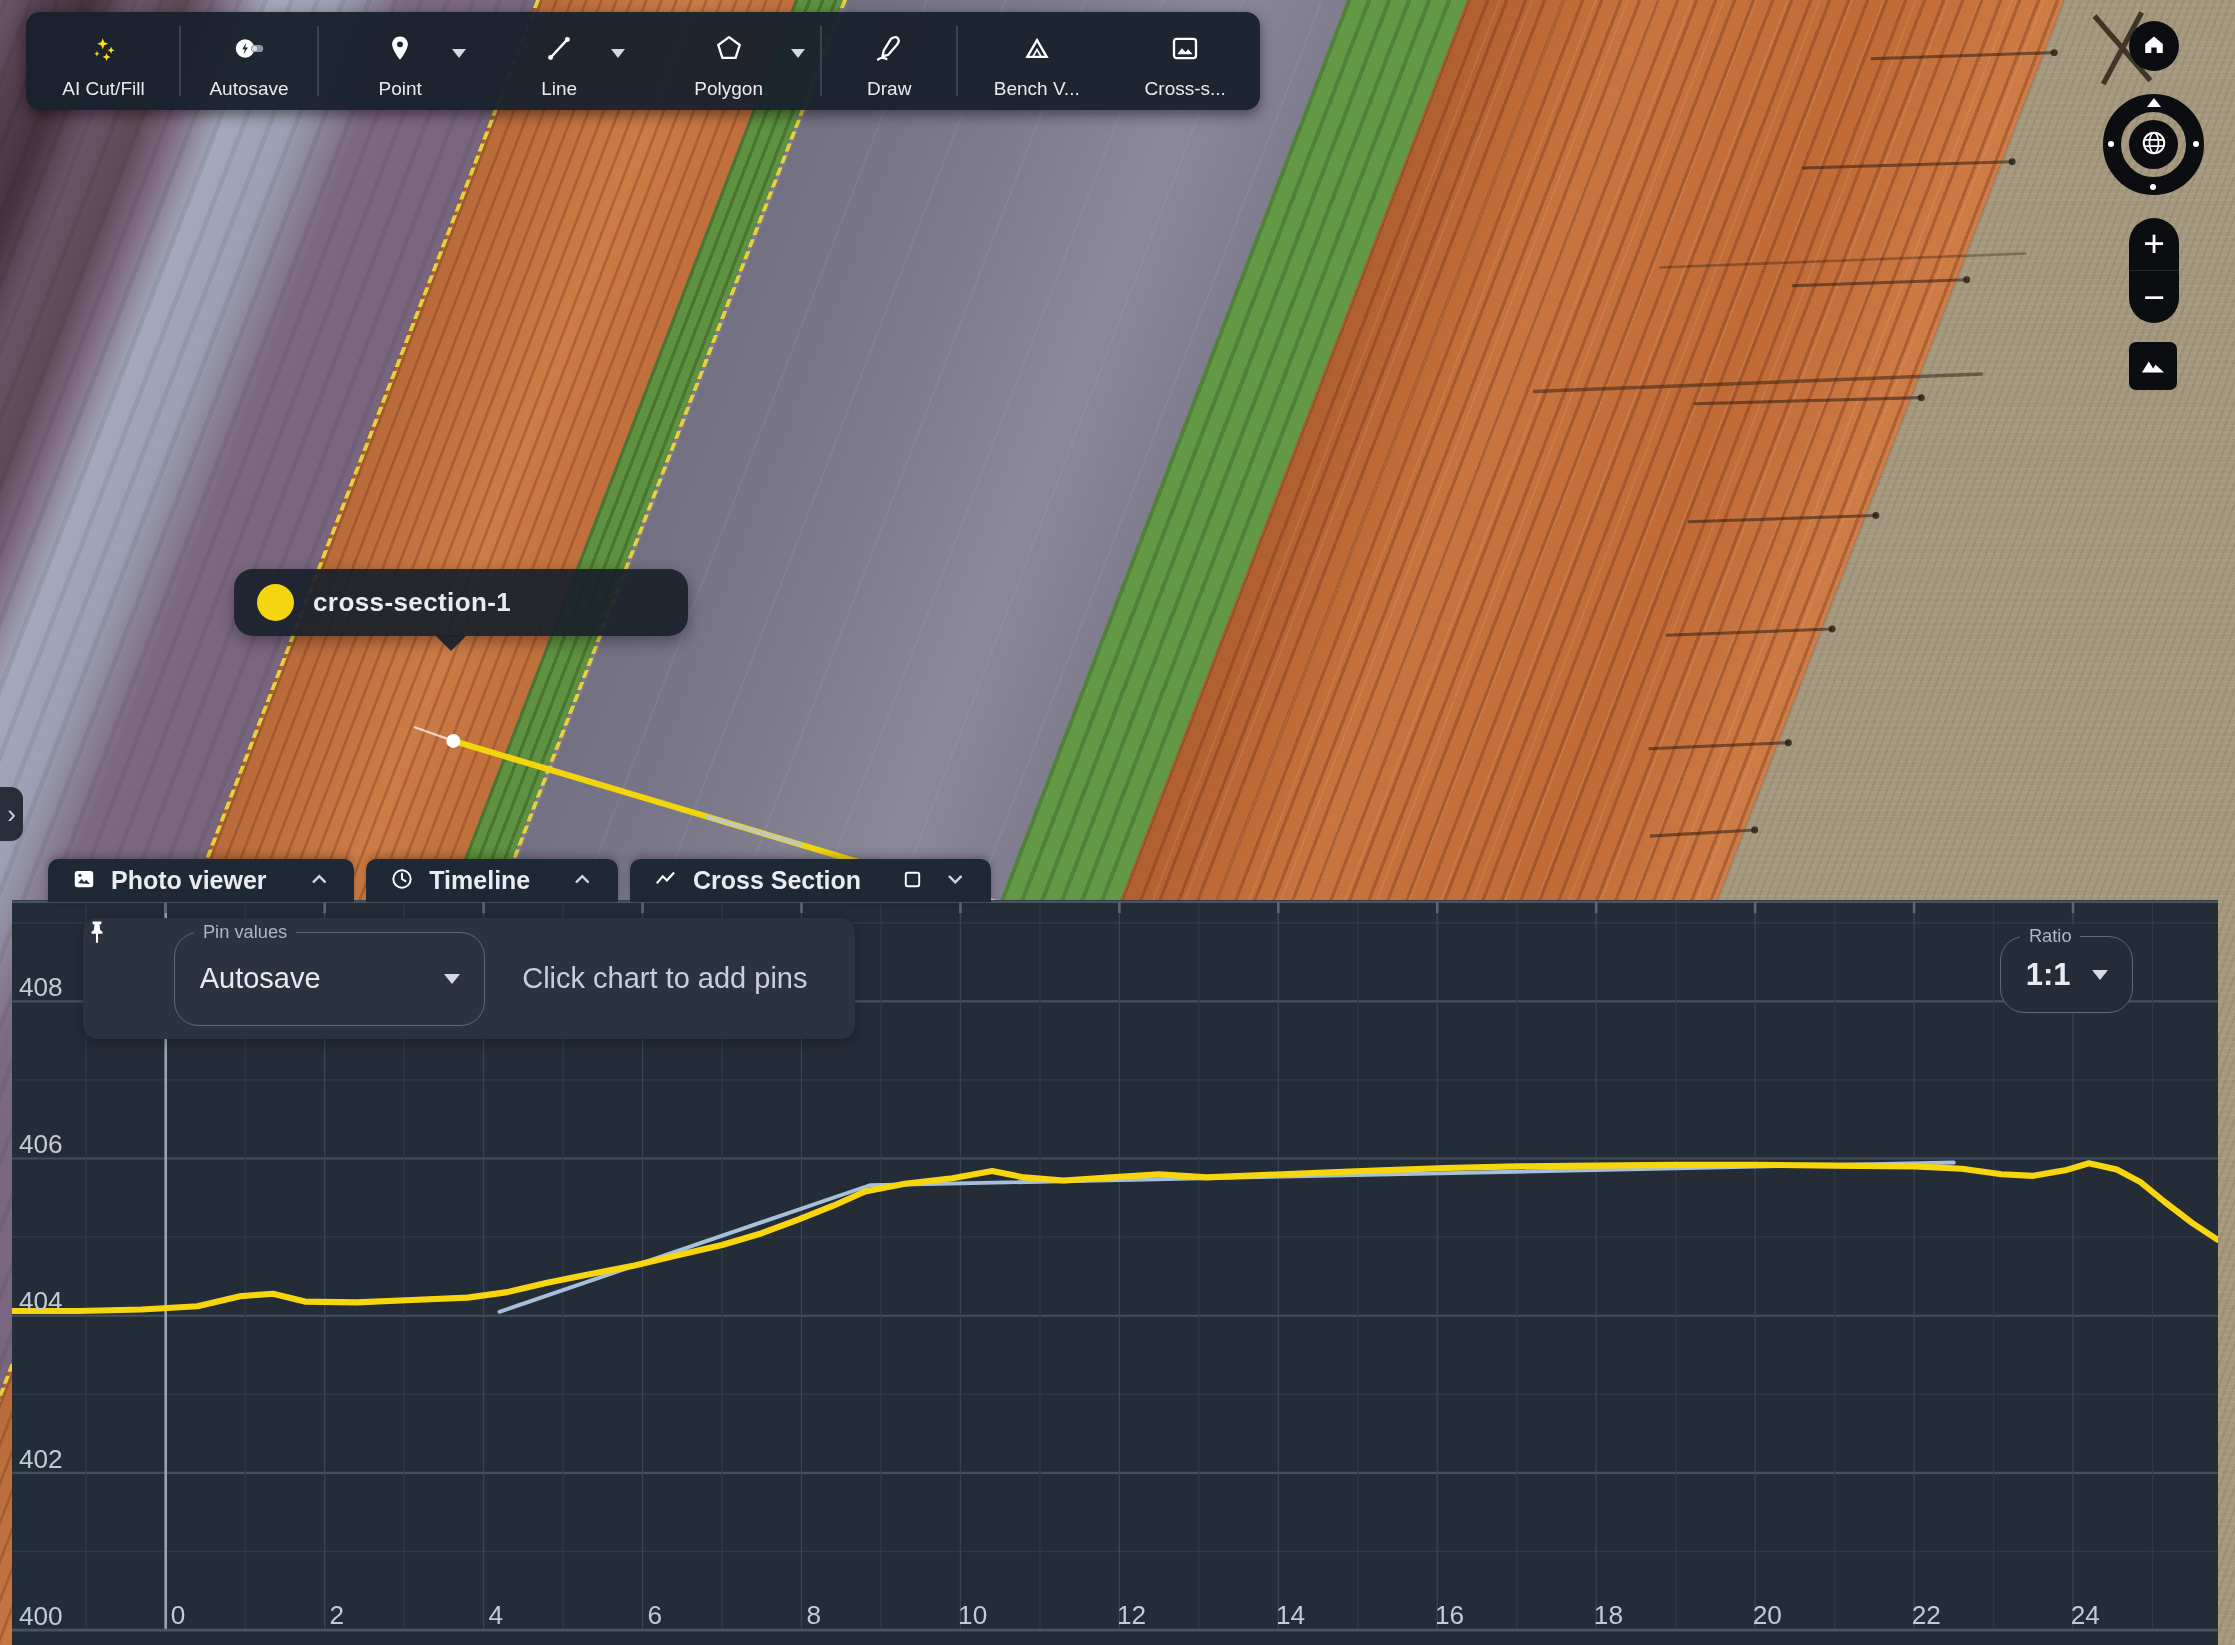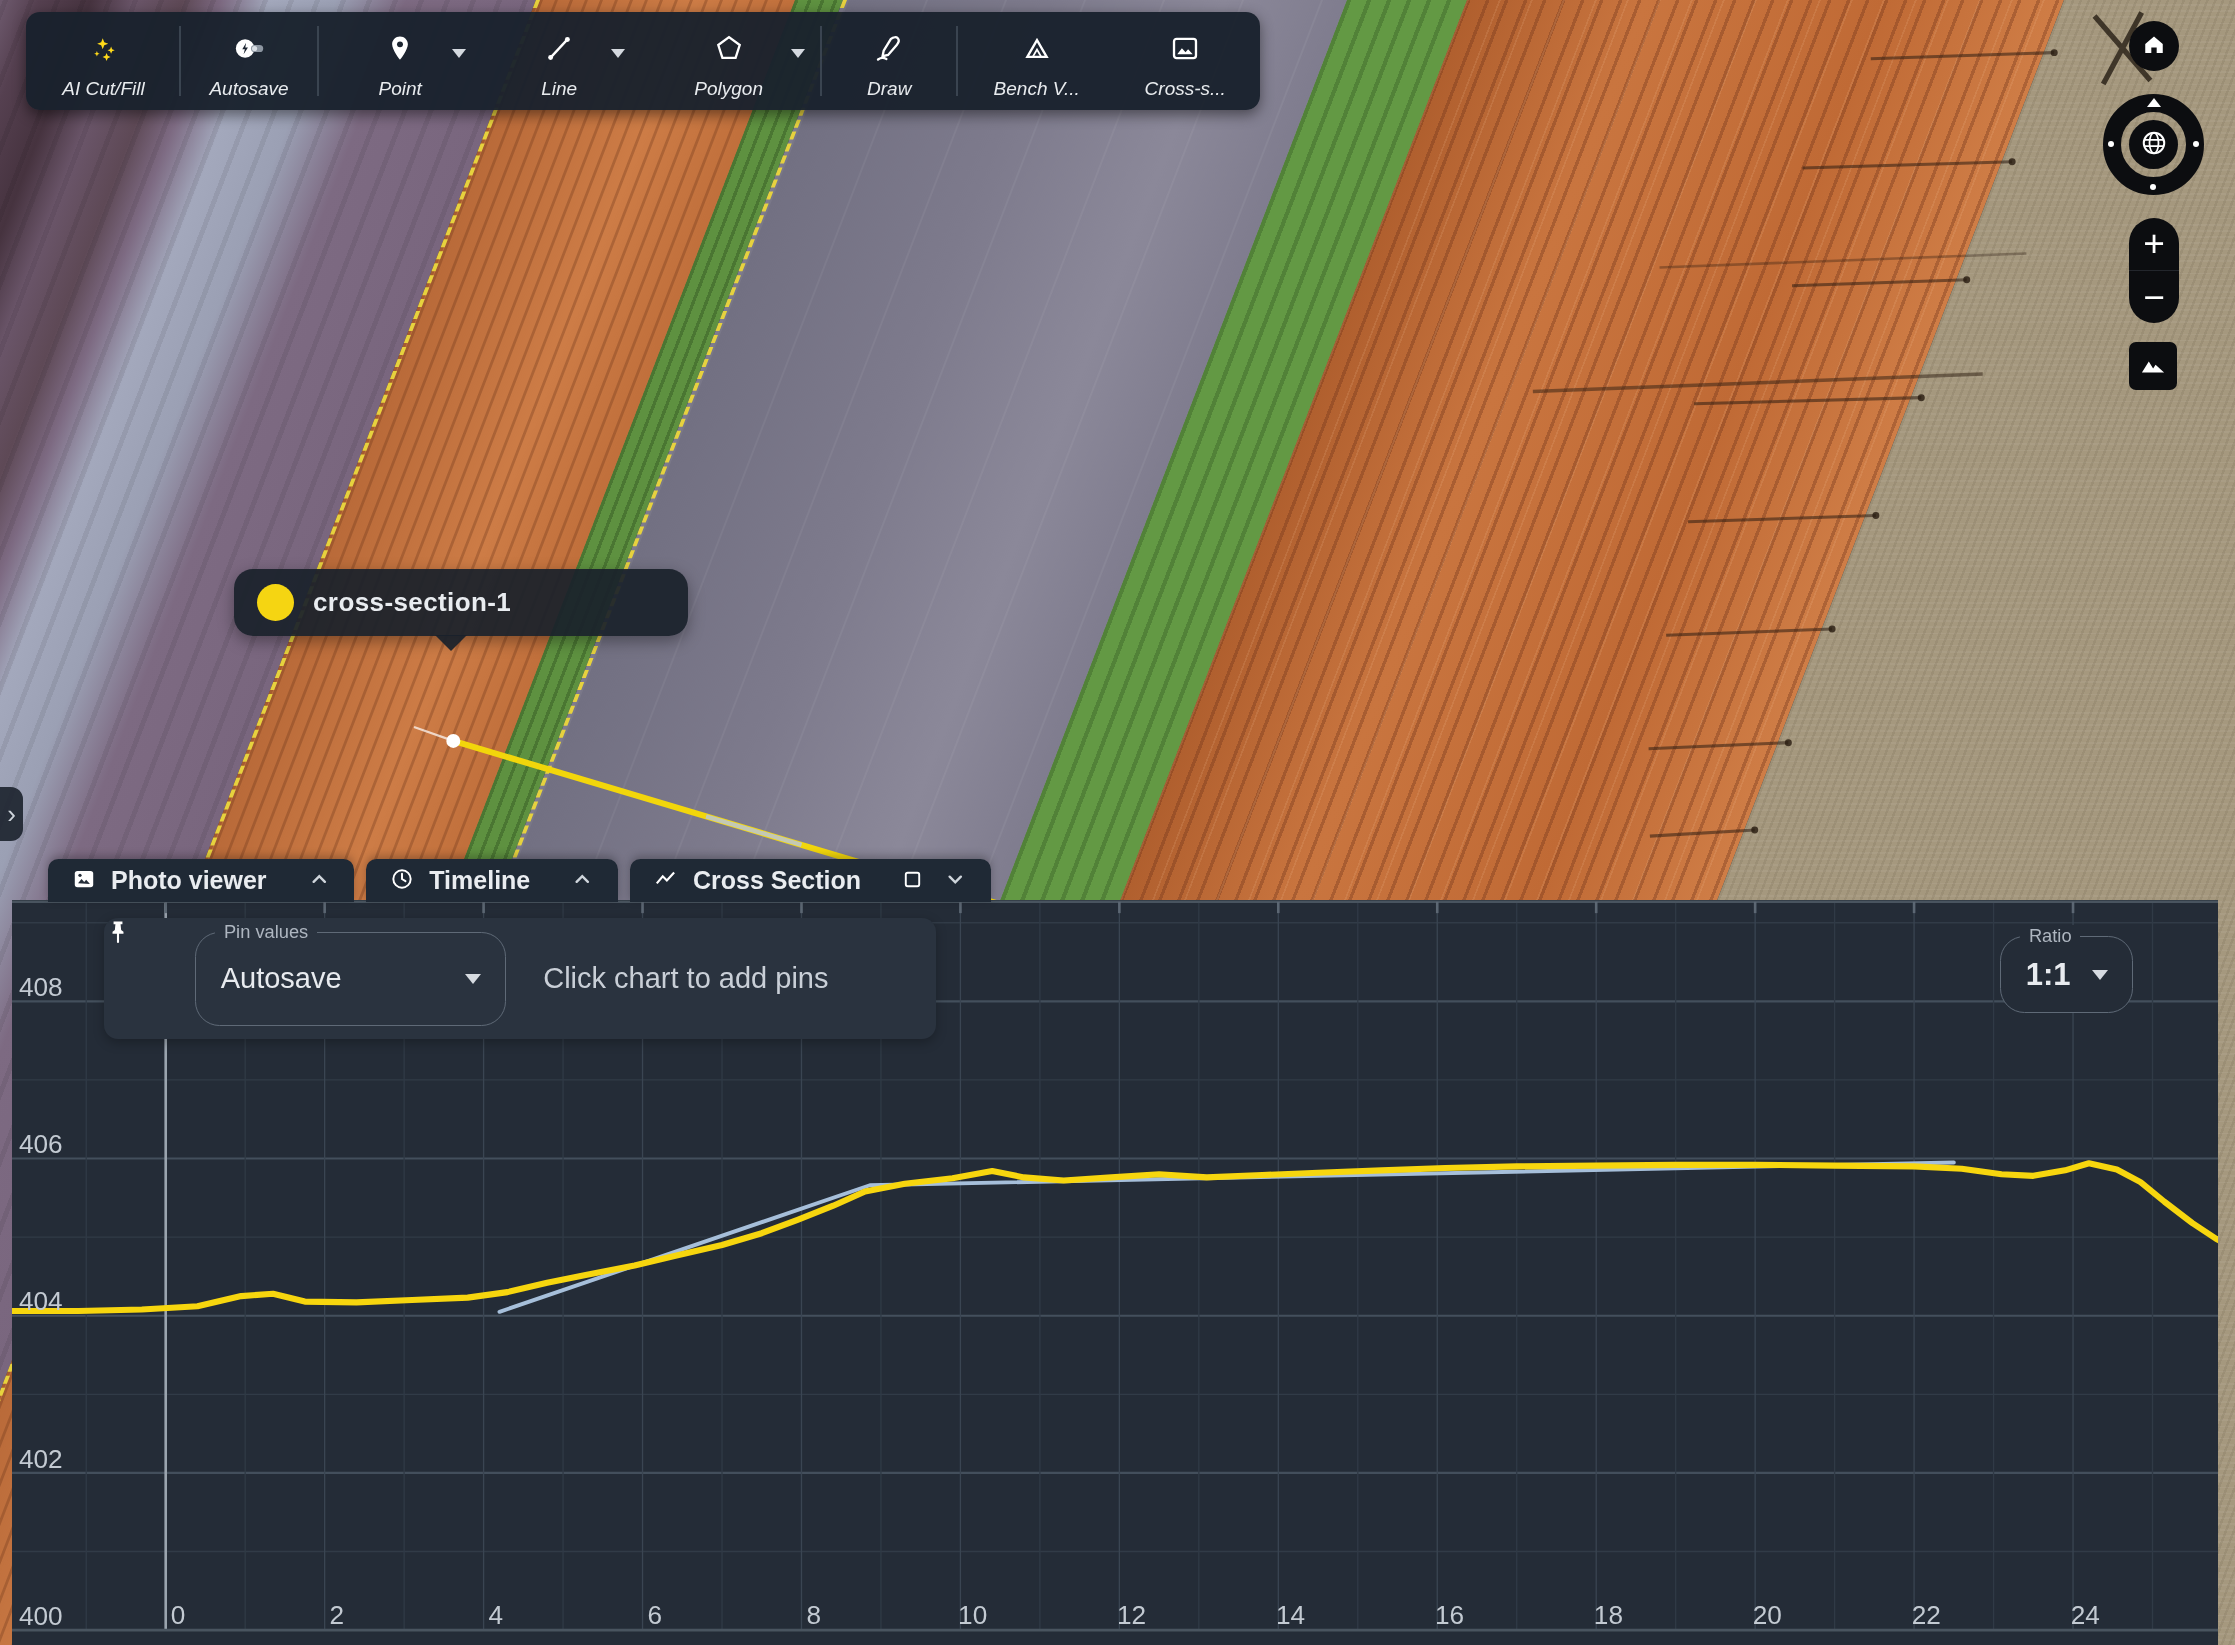--- a/index.html
+++ b/index.html
@@ -59,21 +59,21 @@
     display:flex;align-items:center;justify-content:center;font-size:26px;cursor:pointer;}
 
   
   .toolbar{position:absolute;left:26px;top:12.2px;height:98px;z-index:7;
     background:rgba(25,33,45,.96);border-radius:14px;display:flex;align-items:stretch;
     box-shadow:0 4.4px 14px rgba(0,0,0,.45);padding:0 3.5px;}
   .tb-item{position:relative;display:flex;flex-direction:column;align-items:center;
     justify-content:flex-end;padding:0 0 10.5px 0;cursor:pointer;}
   .tb-icon{position:absolute;top:21px;left:50%;transform:translateX(-50%);}
   .tb-icon svg{display:block;}
-  .tb-label{color:#e8ebee;font-size:19px;white-space:nowrap;font-style:italic;}
+  .tb-label{color:#e8ebee;font-size:19px;white-space:nowrap;}
   .tb-caret{position:absolute;right:14px;top:37px;width:0;height:0;
     border:7.9px solid transparent;border-top:9.6px solid #d4d9df;border-bottom:none;}
   .tb-div{width:1.7px;background:#3a4450;margin:14px 1.7px;}
 
   
   .ctl{position:absolute;z-index:7;background:#0c0d10;color:#fff;cursor:pointer;}
   .ctl-home{left:2129px;top:21px;width:50px;height:50px;border-radius:50%;
     display:flex;align-items:center;justify-content:center;}
   .compass{position:absolute;left:2103px;top:94px;width:101px;height:101px;z-index:7;cursor:pointer;}
   .compass-ring{position:absolute;inset:0;border-radius:50%;border:18.3px solid #0c0d10;box-sizing:border-box;}
@@ -95,21 +95,21 @@
   .tab{height:43px;background:#1f2935;border-radius:10.5px 10.5px 0 0;display:flex;
     align-items:center;padding:0 23px;gap:14px;cursor:pointer;box-shadow:0 -2.6px 8.7px rgba(0,0,0,.25);}
   .tab-label{color:#e9ecf0;font-size:25px;font-weight:700;white-space:nowrap;}
   .tab .trail{margin-left:26px;display:flex;gap:19px;align-items:center;}
 
   
   .panel{position:absolute;left:12.2px;top:900px;width:2206px;height:745px;z-index:5;
     background:#242c37;}
   .panel svg{position:absolute;left:0;top:0;}
 
-  .pin-card{position:absolute;left:92px;top:18.3px;width:832px;height:121px;z-index:2;
+  .pin-card{position:absolute;left:71px;top:18.3px;width:772px;height:121px;z-index:2;
     background:#2a333f;border-radius:14px;display:flex;align-items:center;
     box-shadow:0 3.5px 10.5px rgba(0,0,0,.25);}
   .pin-btn{margin-left:23px;width:45px;display:flex;align-items:center;justify-content:center;cursor:pointer;}
   .dd{position:relative;border:1.7px solid #5f6a77;border-radius:24.5px;height:94px;
     box-sizing:border-box;display:flex;align-items:center;cursor:pointer;}
   .dd-pin{width:311px;margin-left:23px;}
   .dd-label{position:absolute;top:-12.2px;left:19px;background:#2a333f;padding:0 8.7px;
     color:#aeb6c0;font-size:18.3px;}
   .dd-value{color:#e8ebef;font-size:29px;margin-left:24.5px;}
   .dd-caret{position:absolute;right:24.5px;top:50%;margin-top:-4.4px;width:0;height:0;

